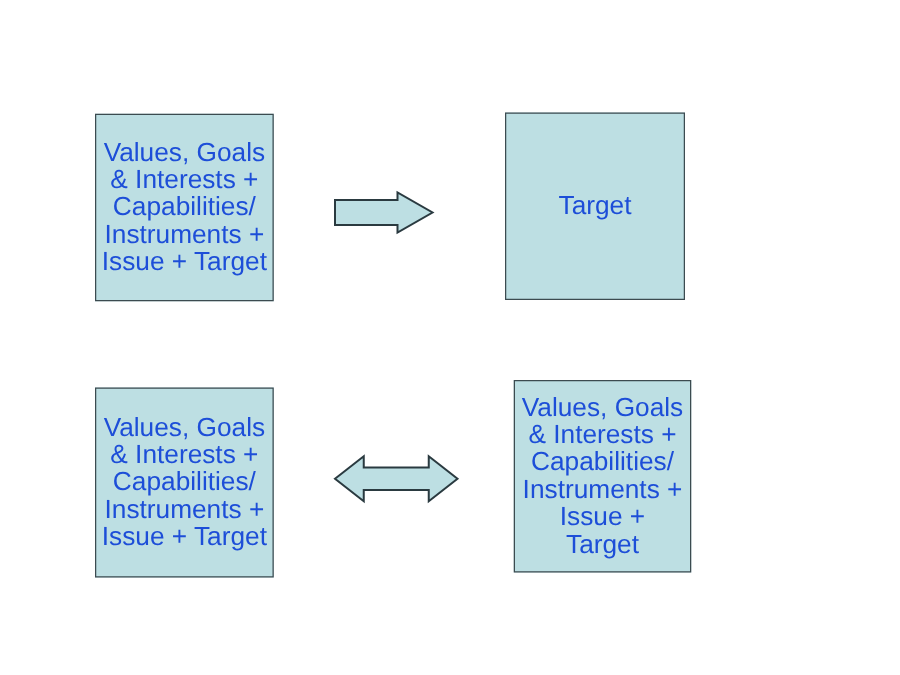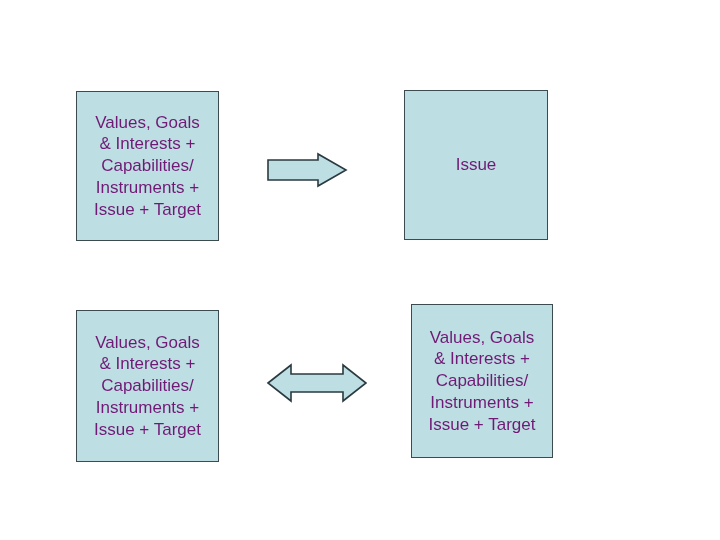--- a/index.html
+++ b/index.html
@@ -20,23 +20,23 @@
     box-sizing: border-box;
     background: #bddfe3;
     border: 1.5px solid #3c4b50;
     display: flex;
     align-items: center;
     justify-content: center;
     text-align: center;
   }
   .node-label {
     font-family: "Liberation Sans", sans-serif;
-    font-size: 17px;
+    font-size: 21px;
     line-height: 21.8px;
-    color: #701a75;
+    color: #1d4ed8;
     white-space: pre-line;
     padding: 0 4px;
   }
   .arrow-shape {
     position: absolute;
   }
   .arrow-shape svg {
     display: block;
     overflow: visible;
   }
@@ -60,21 +60,21 @@
 Issue + Target</span>
   </div>
 
   <div class="arrow-shape" id="arrow-right">
     <svg width="82" height="34" viewBox="0 0 82 34">
       <polygon points="2,7 52,7 52,1 80,17 52,33 52,27 2,27" fill="#bddfe3" stroke="#2a3a40" stroke-width="1.6" stroke-linejoin="miter"></polygon>
     </svg>
   </div>
 
   <div class="node-box" id="box-target">
-    <span class="node-label">Issue</span>
+    <span class="node-label">Target</span>
   </div>
 
   <div class="node-box" id="box-bot-left">
     <span class="node-label">Values, Goals
 &amp; Interests +
 Capabilities/
 Instruments +
 Issue + Target</span>
   </div>
 

